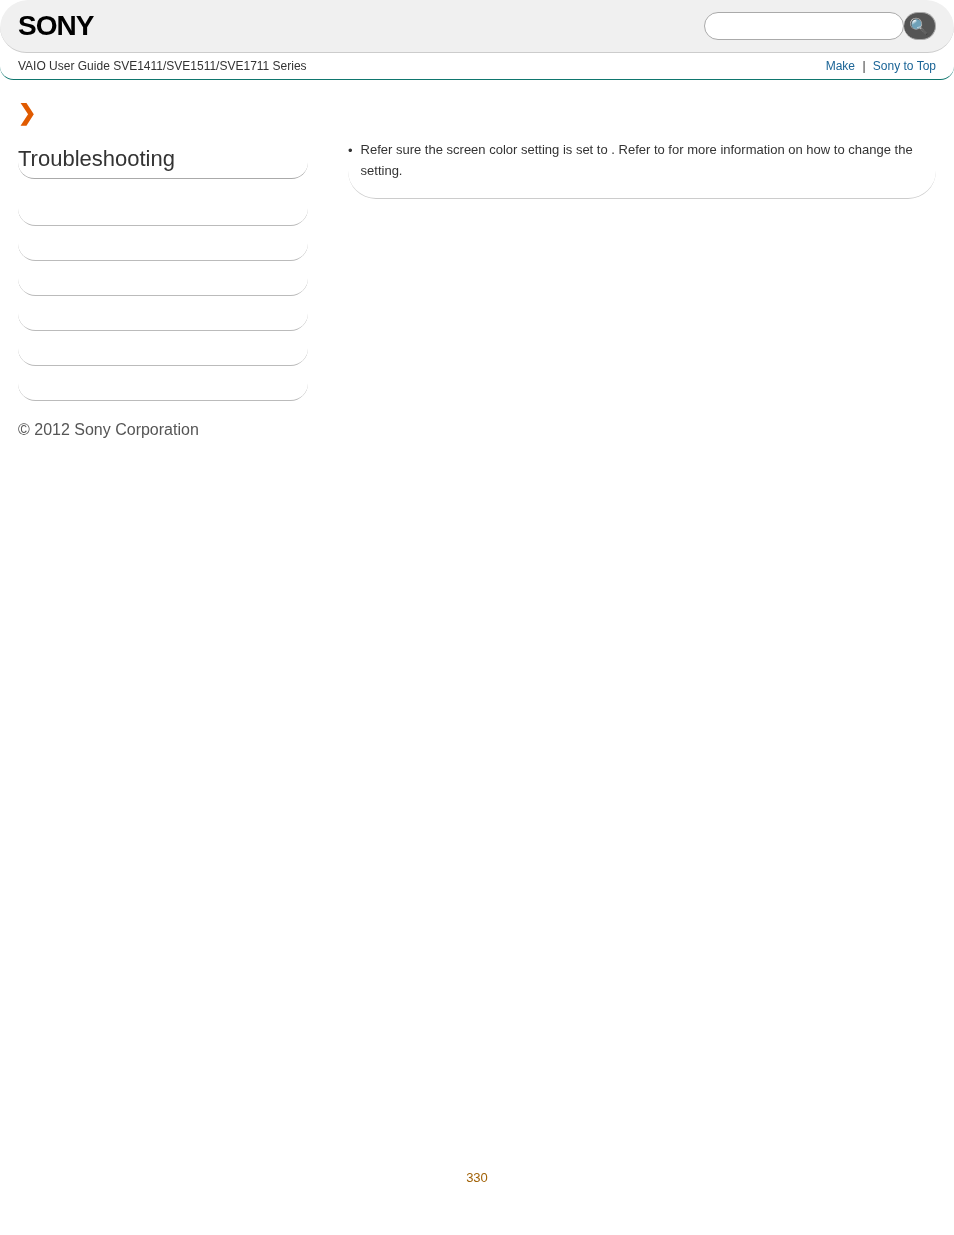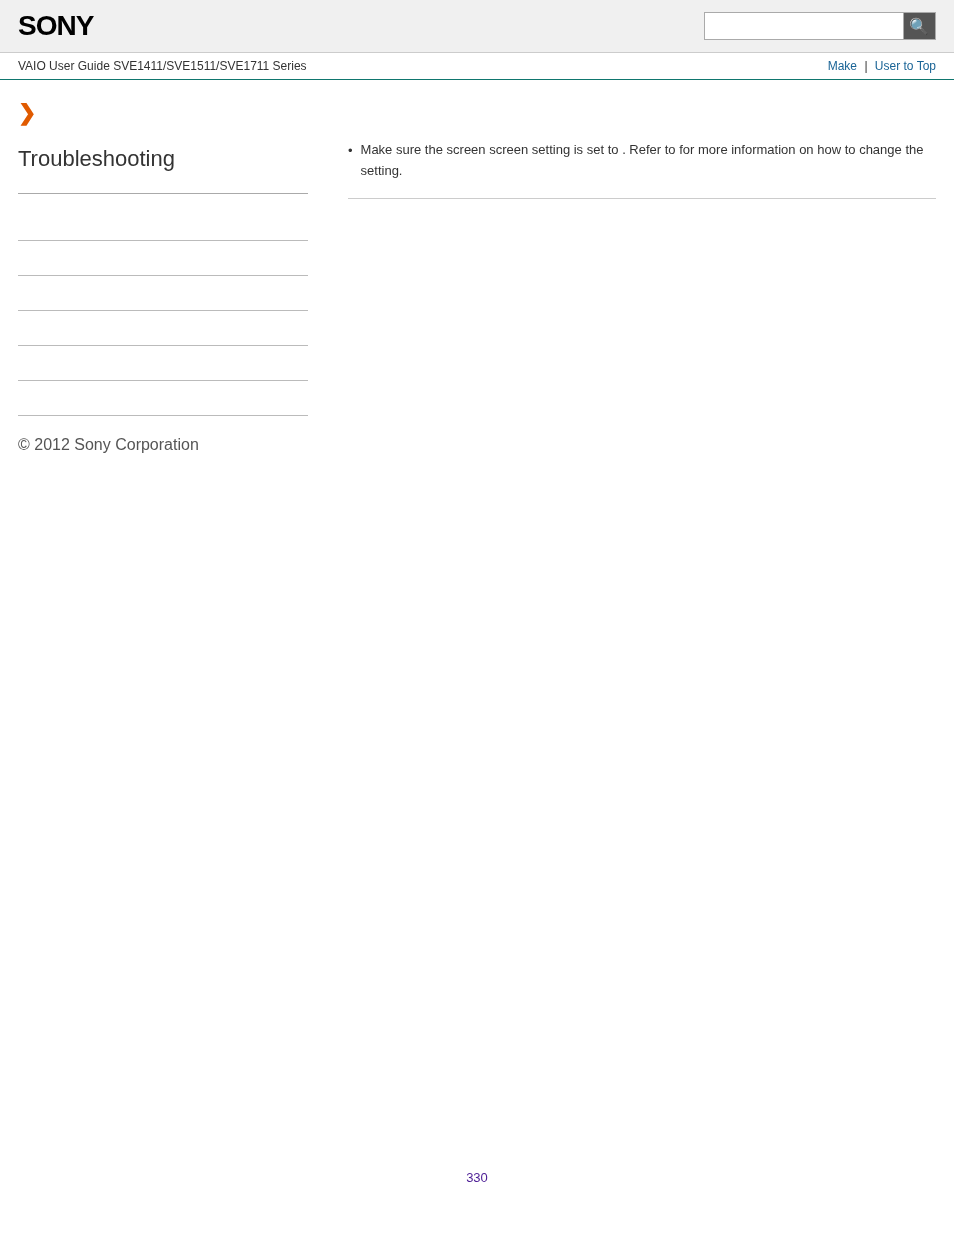--- a/index.html
+++ b/index.html
@@ -1,18 +1,19 @@
 <!DOCTYPE html>
 <html><head>
   <meta charset="utf-8">
   <style>
     * {
       margin: 0;
       padding: 0;
       box-sizing: border-box;
+      border-radius: 28px;
     }
 
     body {
       font-family: Arial, Helvetica, sans-serif;
       font-size: 13px;
       color: #333;
       background: #fff;
       width: 954px;
       min-height: 1235px;
     }
@@ -112,21 +113,21 @@
       font-weight: bold;
       margin-bottom: 20px;
       display: block;
     }
 
     .sidebar-title {
       font-size: 22px;
       font-weight: normal;
       color: #333;
       border-bottom: 1px solid #aaa;
-      padding-bottom: 21px;
+      padding-bottom: 6px;
       margin-bottom: 12px;
     }
 
     .sidebar-link {
       display: block;
       border-bottom: 1px solid #bbb;
       padding: 10px 0;
       color: #1a6496;
       text-decoration: none;
       font-size: 12px;
@@ -167,21 +168,21 @@
     .footer {
       padding: 20px 18px;
       font-size: 16px;
       color: #555;
     }
 
     
     .page-number {
       text-align: center;
       font-size: 13px;
-      color: #4c1d95;
+      color: #a16207;
       padding: 20px 0;
       position: absolute;
       bottom: 30px;
       left: 0;
       right: 0;
     }
 
     .page-wrapper {
       position: relative;
       min-height: 1235px;
@@ -200,21 +201,21 @@
         <span>🔍</span>
       </button>
     </div>
   </div>
 
   <div class="nav-bar">
     <span class="nav-guide-title">VAIO User Guide SVE1411/SVE1511/SVE1711 Series</span>
     <span class="nav-links">
       <a href="#">Make</a>
       <span class="separator"> | </span>
-      <a href="#">User to Top</a>
+      <a href="#">Sony to Top</a>
     </span>
   </div>
 
   <div class="main-content">
 
     <div class="sidebar">
       <span class="chevron-icon">❯</span>
 
       <div class="sidebar-title">Troubleshooting</div>
 
@@ -223,21 +224,21 @@
       <a href="#" class="sidebar-link">&nbsp;</a>
       <a href="#" class="sidebar-link">&nbsp;</a>
       <a href="#" class="sidebar-link">&nbsp;</a>
       <a href="#" class="sidebar-link">&nbsp;</a>
     </div>
 
     <div class="content-area">
       <div class="content-section">
         <div class="bullet-item">
           <span class="bullet-dot">•</span>
-          <span class="bullet-text">Make sure the screen screen setting is set to                              . Refer to for more information on how to change the setting.</span>
+          <span class="bullet-text">Refer sure the screen color setting is set to                              . Refer to for more information on how to change the setting.</span>
         </div>
       </div>
     </div>
 
   </div>
 
   <div class="footer">
     <span>© 2012 Sony Corporation</span>
   </div>
 

